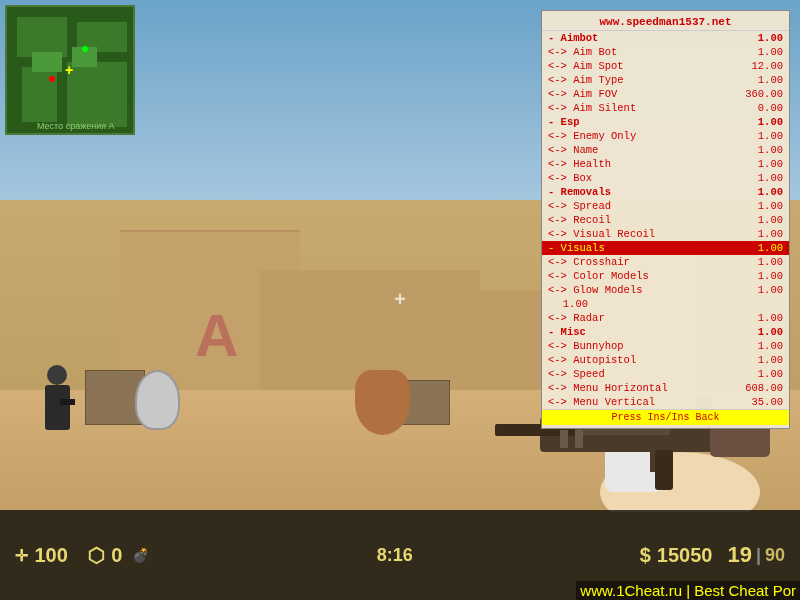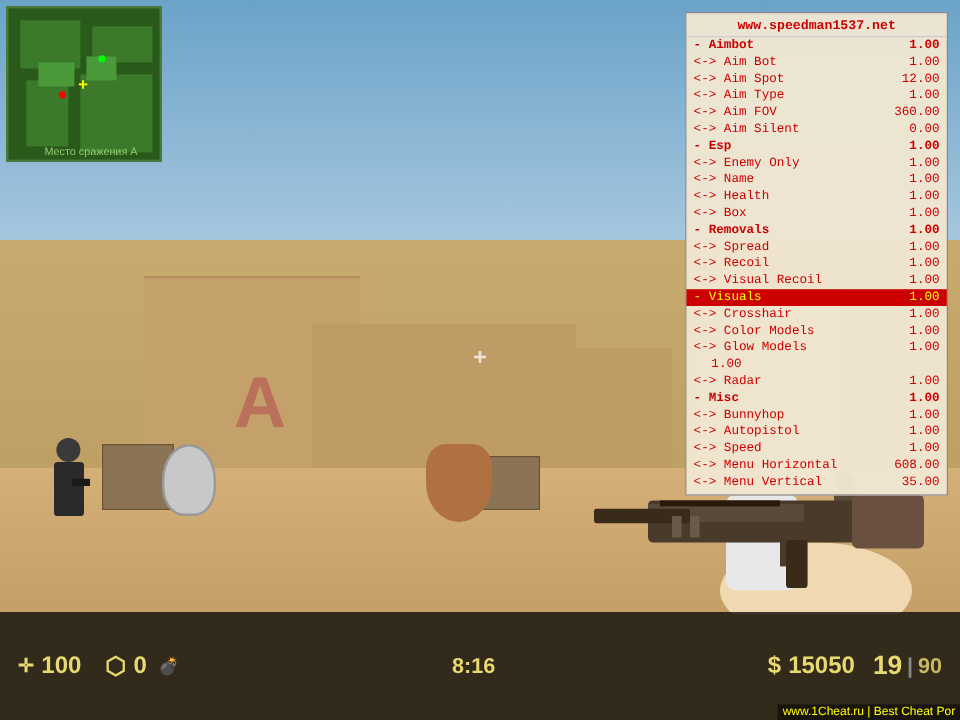--- a/index.html
+++ b/index.html
@@ -300,21 +300,21 @@
     .weapon-svg {
       width: 100%;
       height: 100%;
     }
 
     
     .cheat-menu {
       position: absolute;
       top: 10px;
       right: 10px;
-      width: 219px;
+      width: 249px;
       background: rgba(240, 230, 210, 0.97);
       border: 1px solid #888;
       font-family: 'Courier New', monospace;
       font-size: 11px;
       padding: 3px 0;
     }
 
     .cheat-title {
       text-align: center;
       color: #CC0000;
@@ -356,21 +356,21 @@
       border-top: 1px solid #ccc;
       background: #FFFF00;
     }
 
     
     .watermark-bottom {
       position: absolute;
       bottom: 0;
       right: 0;
       color: #FFFF00;
-      font-size: 10px;
+      font-size: 15px;
       font-family: Arial, sans-serif;
       background: rgba(0,0,0,0.5);
       padding: 1px 4px;
     }
 
     
     .hud-bomb {
       display: flex;
       align-items: center;
       gap: 4px;
@@ -617,18 +617,19 @@
         </div>
         <div class="cheat-row">
           <span class="label">&lt;-&gt; Menu Horizontal</span>
           <span class="value">608.00</span>
         </div>
         <div class="cheat-row">
           <span class="label">&lt;-&gt; Menu Vertical</span>
           <span class="value">35.00</span>
         </div>
       </div>
+    <div class="cheat-footer">Press Ins/Ins Back</div>
   </div>
 
   <div class="watermark-bottom">
     www.1Cheat.ru | Best Cheat Por
   </div>
 </div>
 
 </body></html>

